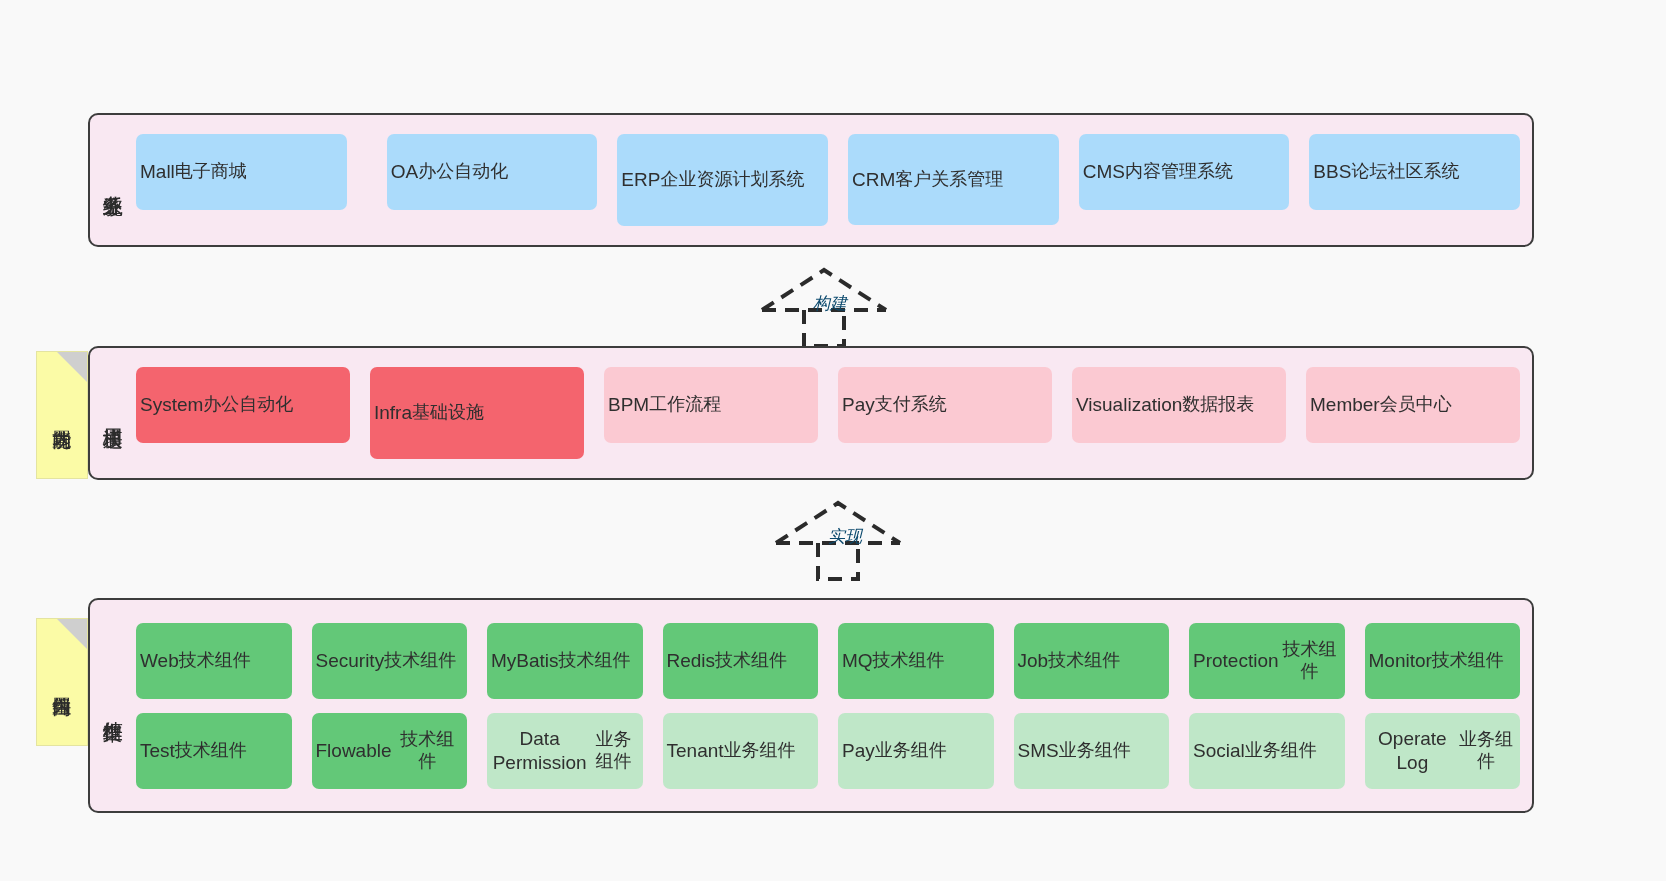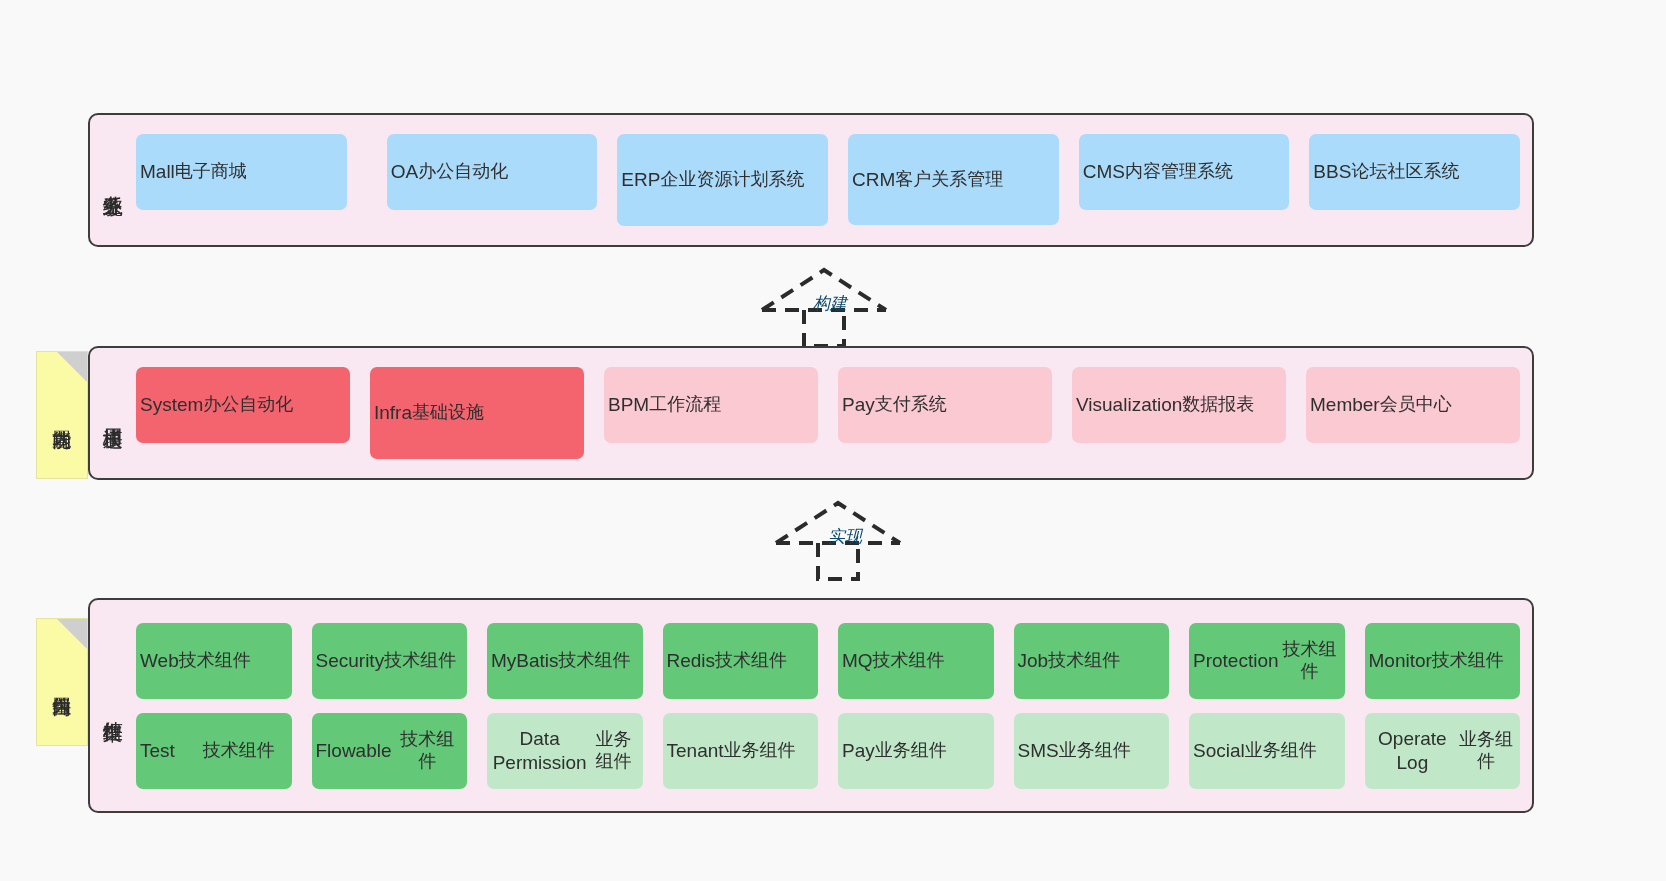--- a/index.html
+++ b/index.html
@@ -235,21 +235,21 @@
           <div class="card c-green" style="height: 76px;">
             <div class="t1">Protection</div>
             <div class="t2">技术组件</div>
           </div>
           <div class="card c-green" style="height: 76px;">
             <div class="t1">Monitor</div>
             <div class="t2">技术组件</div>
           </div>
         </div>
       <div class="row" id="row-fw2">
-          <div class="card c-green" style="height: 76px; gap: 28px;">
+          <div class="card c-green" style="height: 76px;">
             <div class="t1">Test</div>
             <div class="t2">技术组件</div>
           </div>
           <div class="card c-green" style="height: 76px;">
             <div class="t1">Flowable</div>
             <div class="t2">技术组件</div>
           </div>
           <div class="card c-greenlite" style="height: 76px;">
             <div class="t1">Data Permission</div>
             <div class="t2">业务组件</div>

